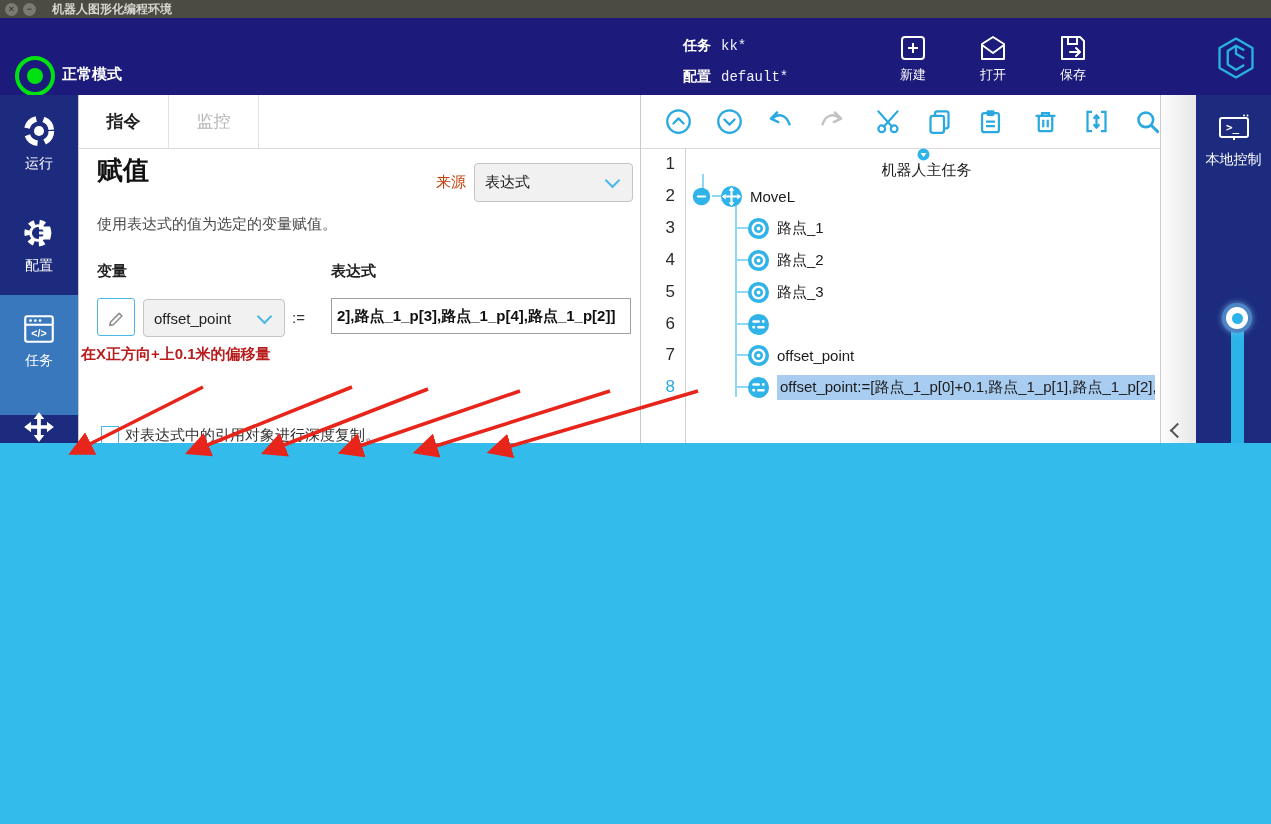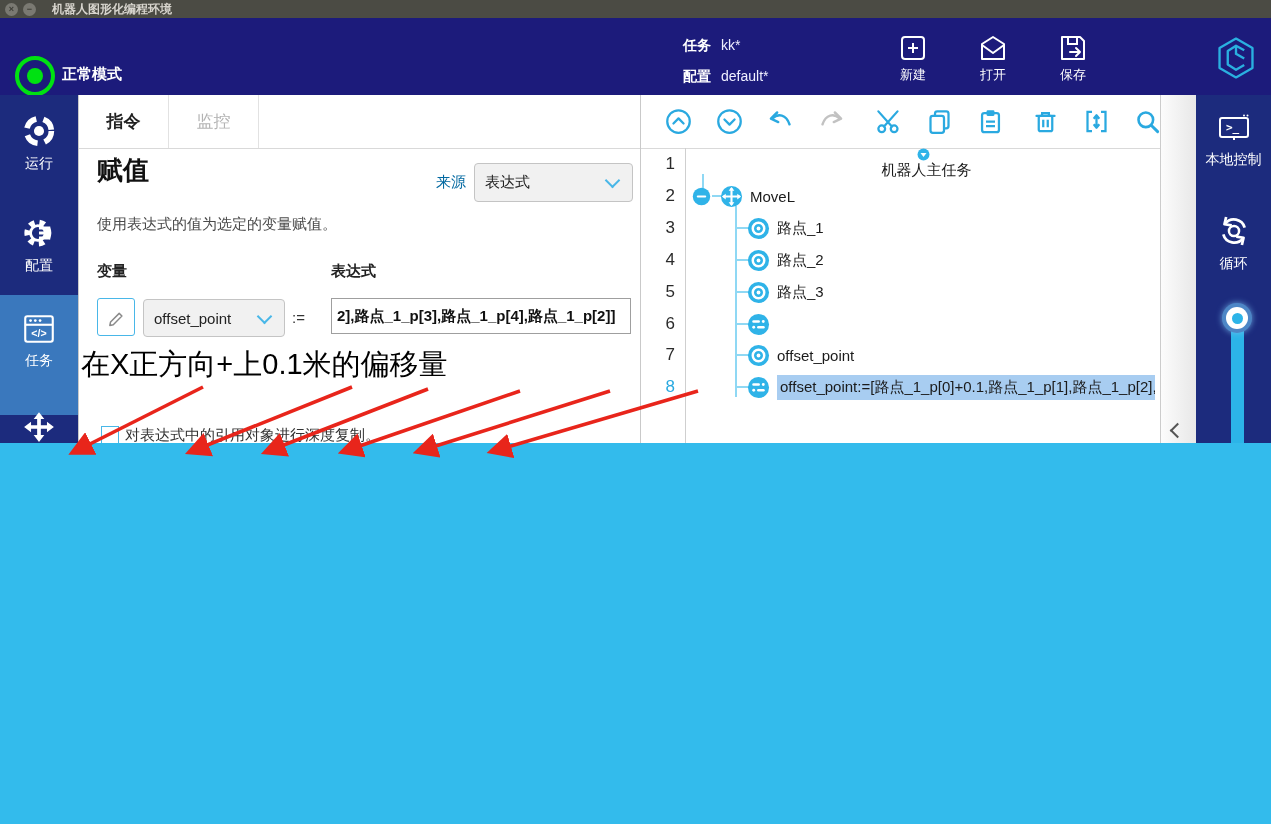--- a/index.html
+++ b/index.html
@@ -13,21 +13,21 @@
           font-size:9px;line-height:13px;text-align:center;margin-left:5px;font-weight:bold;}
   #tb-title{margin-left:16px;}
   
   #header{left:0;top:18px;width:1271px;height:77px;background:#1c1b7b;color:#fff;}
   #status-dot{left:15px;top:38px;width:32px;height:32px;border-radius:50%;border:4px solid #00e112;
               display:flex;align-items:center;justify-content:center;}
   #status-dot .dot{width:16px;height:16px;border-radius:50%;background:#00e112;}
   #mode-label{left:62px;top:47px;font-size:15px;font-weight:bold;}
   .hdr-kv{font-size:14px;}
   .hdr-kv b{font-weight:bold;}
-  .hdr-kv span{margin-left:10px;font-weight:normal;color:#f0f0ff;}
+  .hdr-kv span{margin-left:10px;font-weight:normal;color:#f0f0ff;font-family:Liberation Mono, monospace;}
   .hdr-btn{width:64px;text-align:center;color:#fff;font-size:13px;}
   .hdr-btn svg{display:block;margin:0 auto 2px;}
   
   #left-sidebar{left:0;top:95px;width:78px;height:348px;background:#1c2b7d;}
   .side-item{width:78px;text-align:center;color:#fff;font-size:14px;position:absolute;left:0;}
   .side-item svg{display:block;margin:0 auto 6px;}
   .side-item.active{background:#3a78bd;}
   #right-sidebar{left:1196px;top:95px;width:75px;height:348px;background:#1c2b7d;}
   #right-edge{left:1266px;top:443px;width:5px;height:381px;background:#1c2b7d;}
   #slider-track{left:1231px;top:318px;width:13px;height:125px;background:#2cb4e8;}
@@ -35,33 +35,33 @@
                  display:flex;align-items:center;justify-content:center;box-shadow:0 0 6px rgba(120,190,240,.8);}
   #slider-handle .mid{width:22px;height:22px;border-radius:50%;background:#fff;display:flex;align-items:center;justify-content:center;}
   #slider-handle .in{width:11px;height:11px;border-radius:50%;background:#2cb4e8;}
   
   #main-panel{left:78px;top:95px;width:562px;height:348px;background:#fff;border-left:1px solid #c9c9c9;}
   #tabbar{position:absolute;left:0;top:0;width:562px;height:53px;border-bottom:1px solid #d9d9d9;display:flex;}
   .tab{width:89px;height:53px;line-height:53px;text-align:center;font-size:17px;border-right:1px solid #e2e2e2;}
   .tab.active{color:#222;font-weight:bold;}
   .tab.inactive{color:#b3b3b3;}
   #assign-title{left:18px;top:58px;font-size:26px;font-weight:bold;color:#111;}
-  #source-label{left:357px;top:78px;font-size:15px;color:#0369a1;}
+  #source-label{left:357px;top:78px;font-size:15px;color:#c2410c;}
   .select{background:#f1f1f1;border:1px solid #c4c4c4;border-radius:4px;display:flex;align-items:center;}
   .select .val{flex:1;padding-left:10px;font-size:15px;color:#222;white-space:nowrap;overflow:hidden;}
   .chev{width:9px;height:9px;border-right:2px solid #49b7e8;border-bottom:2px solid #49b7e8;
         transform:rotate(45deg);margin:-4px 14px 0 6px;flex:none;}
   #desc{left:18px;top:120px;font-size:15px;color:#4a4a4a;}
   .field-label{font-size:15px;font-weight:bold;color:#222;}
   #pencil-btn{left:18px;top:203px;width:36px;height:36px;border:1px solid #49b7e8;border-radius:3px;
               display:flex;align-items:center;justify-content:center;background:#fff;}
   #assign-sym{left:213px;top:214px;font-size:15px;color:#333;}
   #expr-input{left:252px;top:203px;width:288px;height:34px;border:1px solid #9f9f9f;font-size:15px;
               font-weight:bold;color:#111;display:flex;align-items:center;padding:0 5px;white-space:nowrap;overflow:hidden;background:#fff;}
-  #annotation{left:2px;top:250px;font-size:29px;font-weight:400;color:#000000;white-space:nowrap;}
+  #annotation{left:2px;top:250px;font-size:15px;font-weight:700;color:#b91c1c;white-space:nowrap;}
   #deep-copy-box{left:22px;top:331px;width:16px;height:16px;border:1px solid #49b7e8;background:#fff;}
   #deep-copy-label{left:46px;top:331px;font-size:15px;color:#333;white-space:nowrap;}
   
   #tree-panel{left:640px;top:95px;width:520px;height:348px;background:#fff;border-left:1px solid #c9c9c9;}
   #tree-toolbar{position:absolute;left:0;top:0;width:520px;height:53px;border-bottom:1px solid #d9d9d9;
                 display:flex;align-items:center;}
   .tt-icon{margin-left:24px;flex:none;}
   #gutter{position:absolute;left:0;top:53px;width:44px;height:295px;border-right:1px solid #cfcfcf;}
   .lnum{position:absolute;right:10px;width:30px;text-align:right;font-size:17px;color:#2b2b2b;line-height:32px;}
   .lnum.sel{color:#2aa9e0;}
@@ -349,30 +349,20 @@
     <div class="side-item" style="top:18px;width:75px;">
       <svg width="36" height="32" viewBox="0 0 36 32">
           <rect x="4" y="5" width="28" height="19" rx="2" fill="none" stroke="#fff" stroke-width="2"></rect>
           <text x="10" y="18" font-size="11" font-weight="bold" fill="#fff" font-family="DejaVu Sans Mono,monospace">&gt;_</text>
           <path d="M18 24 v3" stroke="#fff" stroke-width="2"></path>
           <circle cx="28" cy="2.5" r="1" fill="#fff"></circle>
           <circle cx="31.5" cy="2.5" r="1" fill="#fff"></circle>
         </svg>
       <span>本地控制</span>
     </div>
-    <div class="side-item" style="top:118px;width:75px;">
-      <svg width="36" height="36" viewBox="0 0 32 32">
-          <path d="M25.5 13 A10 10 0 0 0 8 9.5" fill="none" stroke="#fff" stroke-width="2.4"></path>
-          <path d="M9 3.5 L7.5 10 L14 11" fill="none" stroke="#fff" stroke-width="2.4" stroke-linejoin="round"></path>
-          <path d="M6.5 19 A10 10 0 0 0 24 22.5" fill="none" stroke="#fff" stroke-width="2.4"></path>
-          <path d="M23 28.5 L24.5 22 L18 21" fill="none" stroke="#fff" stroke-width="2.4" stroke-linejoin="round"></path>
-          <circle cx="16" cy="16" r="4.5" fill="none" stroke="#fff" stroke-width="2.2"></circle>
-        </svg>
-      <span>循环</span>
-    </div>
   </div>
   <div id="slider-track" class="abs"></div>
   <div id="slider-handle" class="abs">
       <div class="mid">
         <div class="in"></div>
       </div>
     </div>
   <div id="right-edge" class="abs"></div>
 
   <div id="bottom-panel" class="abs">

